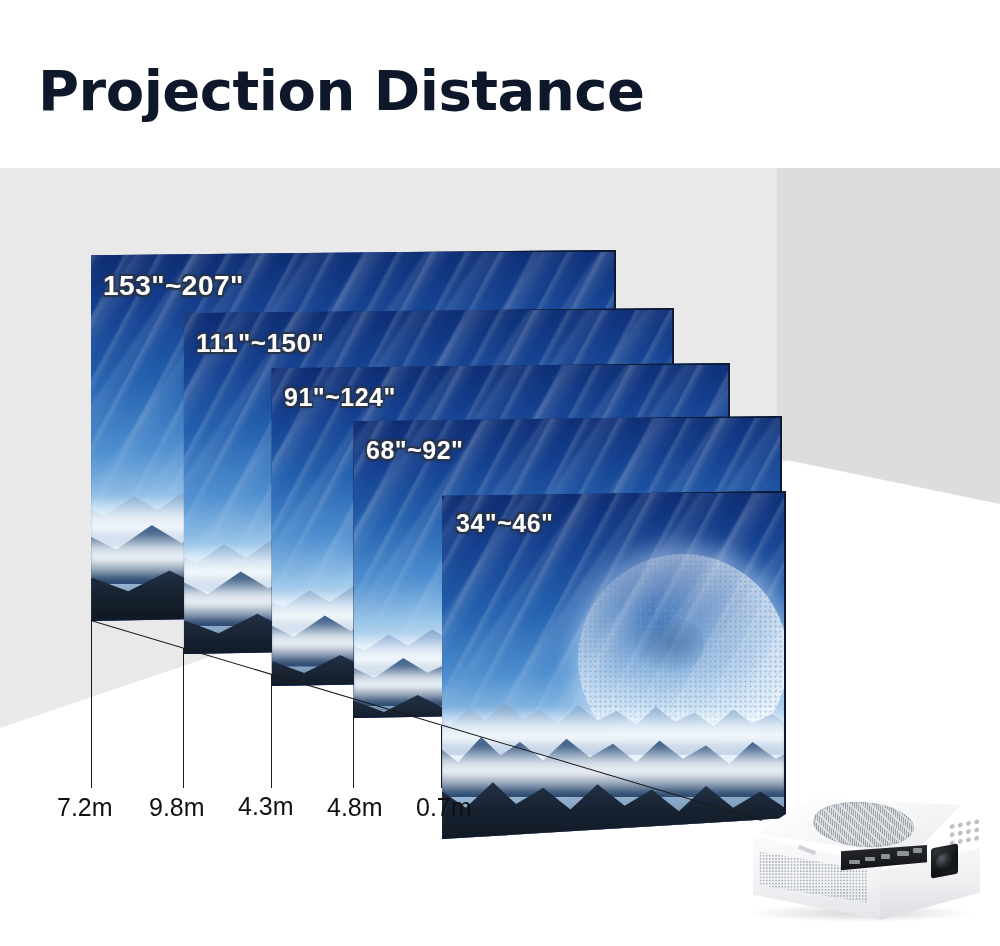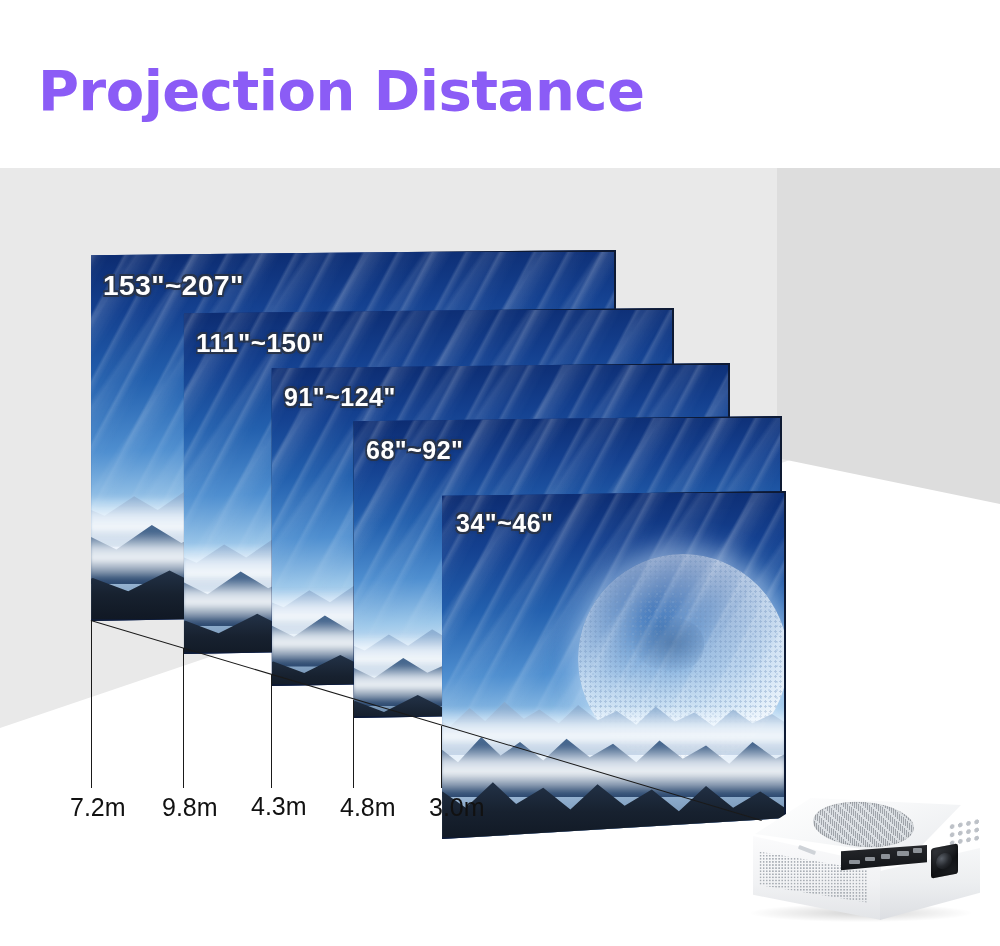--- a/index.html
+++ b/index.html
@@ -11,21 +11,21 @@
     overflow:hidden;
   }
   #stage{position:relative;width:1000px;height:946px;overflow:hidden;background:#fff;}
 
   
   #header{position:absolute;left:0;top:0;width:1000px;height:168px;background:#ffffff;}
   #page-title{
     position:absolute;left:38px;top:58px;
     font-size:56px;font-weight:bold;
     letter-spacing:-0.5px;
-    color:#8b5cf6;
+    color:#0f172a;
     white-space:nowrap;
     font-family:"DejaVu Sans", sans-serif;
   }
 
   
   #room{position:absolute;left:0;top:168px;width:1000px;height:778px;background:#ffffff;overflow:hidden;}
 
   .wall-main{
     position:absolute;left:0;top:0;width:790px;height:600px;
     background:#e9e9e9;
@@ -158,21 +158,20 @@
   
   .drop-line{
     position:absolute;width:1px;background:#1a1a1a;
   }
   .dist-label{
     position:absolute;
     color:#111111;
     font-size:25px;
     font-family:"Liberation Sans", sans-serif;
     white-space:nowrap;
-    margin-left:13px;
   }
   .ray{
     position:absolute;height:1px;background:#1a1a1a;transform-origin:0 0;
   }
 
   
   #projector{position:absolute;left:735px;top:798px;width:250px;height:122px;}
   .pj-top{
     position:absolute;left:20px;top:0;width:206px;height:58px;
     background:linear-gradient(160deg,#ffffff 0%,#f7f8f9 45%,#e9ebee 100%);
@@ -345,21 +344,21 @@
     <div class="drop-line" style="left:91px; top:452px;height:168px;"></div>
     <div class="drop-line" style="left:183px;top:480px;height:140px;"></div>
     <div class="drop-line" style="left:271px;top:507px;height:113px;"></div>
     <div class="drop-line" style="left:353px;top:532px;height:88px;"></div>
     <div class="drop-line" style="left:441px;top:558px;height:62px;"></div>
 
     <div class="dist-label" style="left:57px; top:625px;">7.2m</div>
     <div class="dist-label" style="left:149px;top:625px;">9.8m</div>
     <div class="dist-label" style="left:238px;top:624px;text-align:right;">4.3m</div>
     <div class="dist-label" style="left:327px;top:625px;">4.8m</div>
-    <div class="dist-label" style="left:416px;top:625px;">3.0m</div>
+    <div class="dist-label" style="left:416px;top:625px;">0.7m</div>
 
   </div>
 
   <div id="projector">
     <div class="pj-shadow"></div>
     <div class="pj-top"></div>
     <div class="pj-speaker"></div>
     <div class="pj-front"></div>
     <div class="pj-mesh"></div>
     <div class="pj-right"></div>

